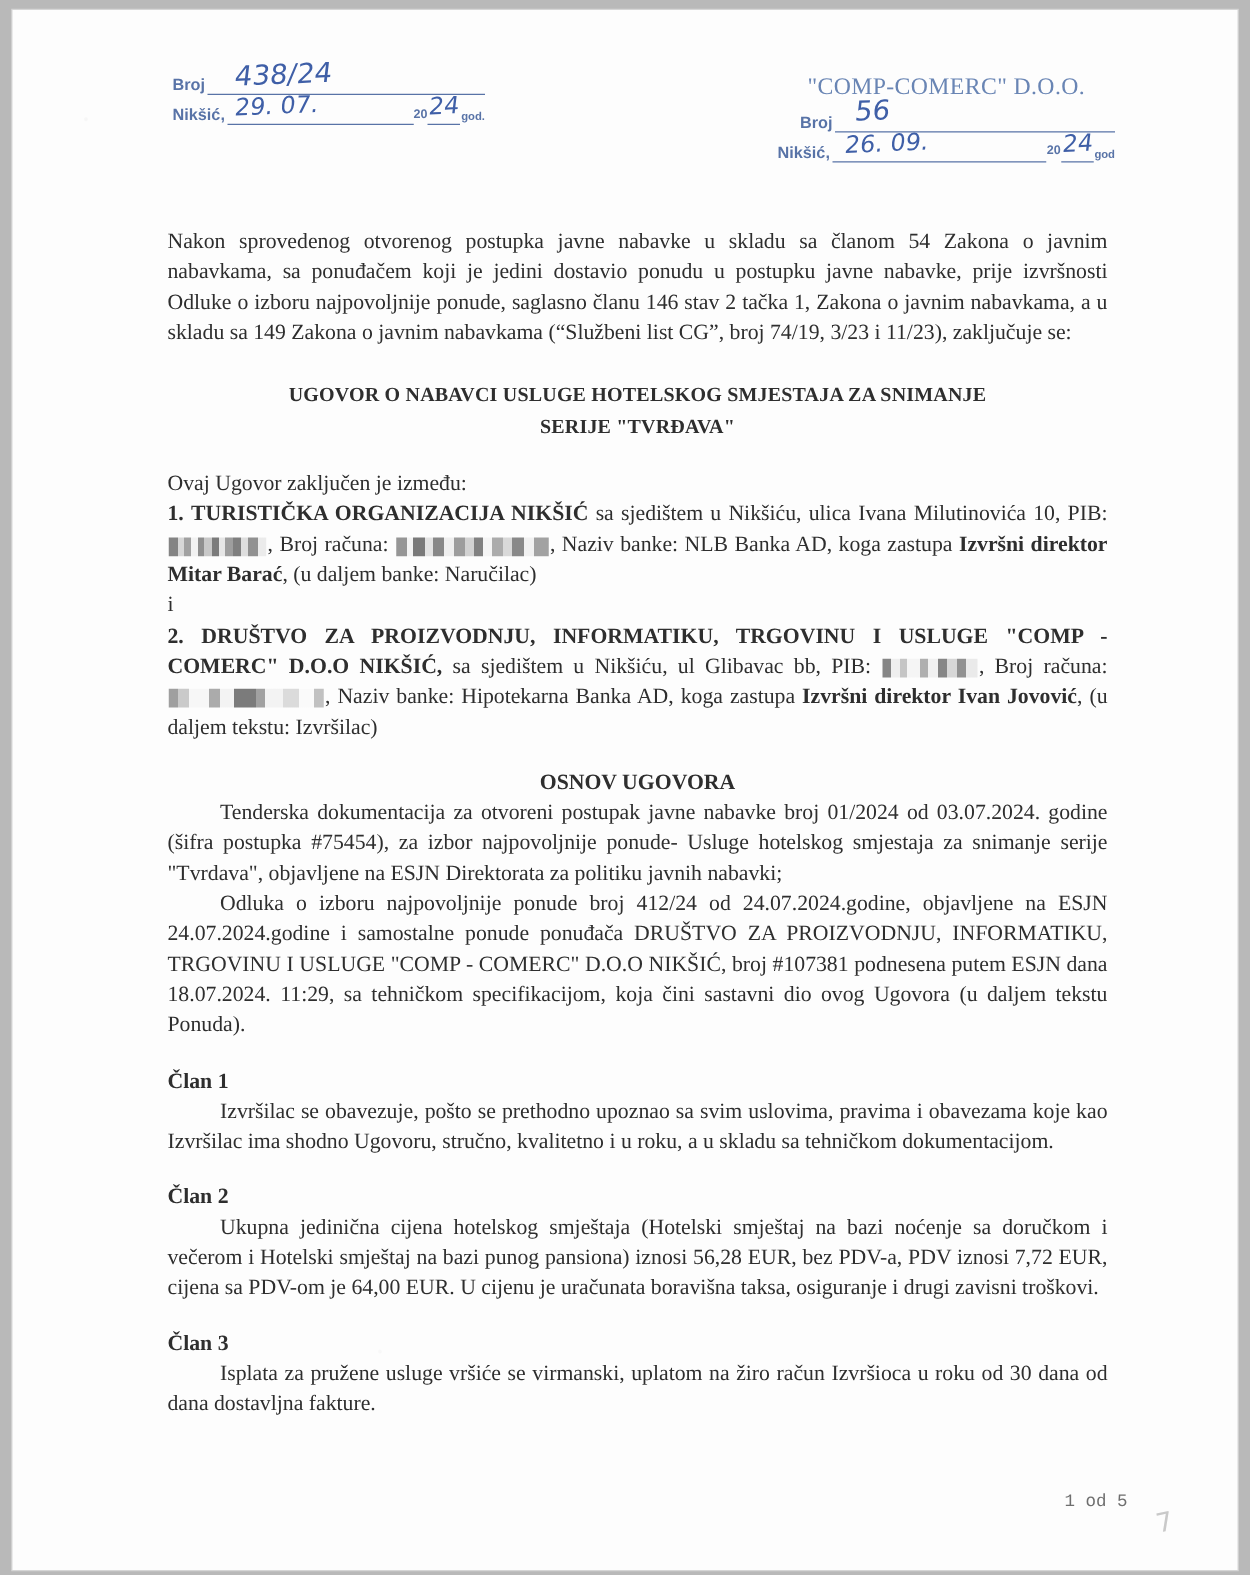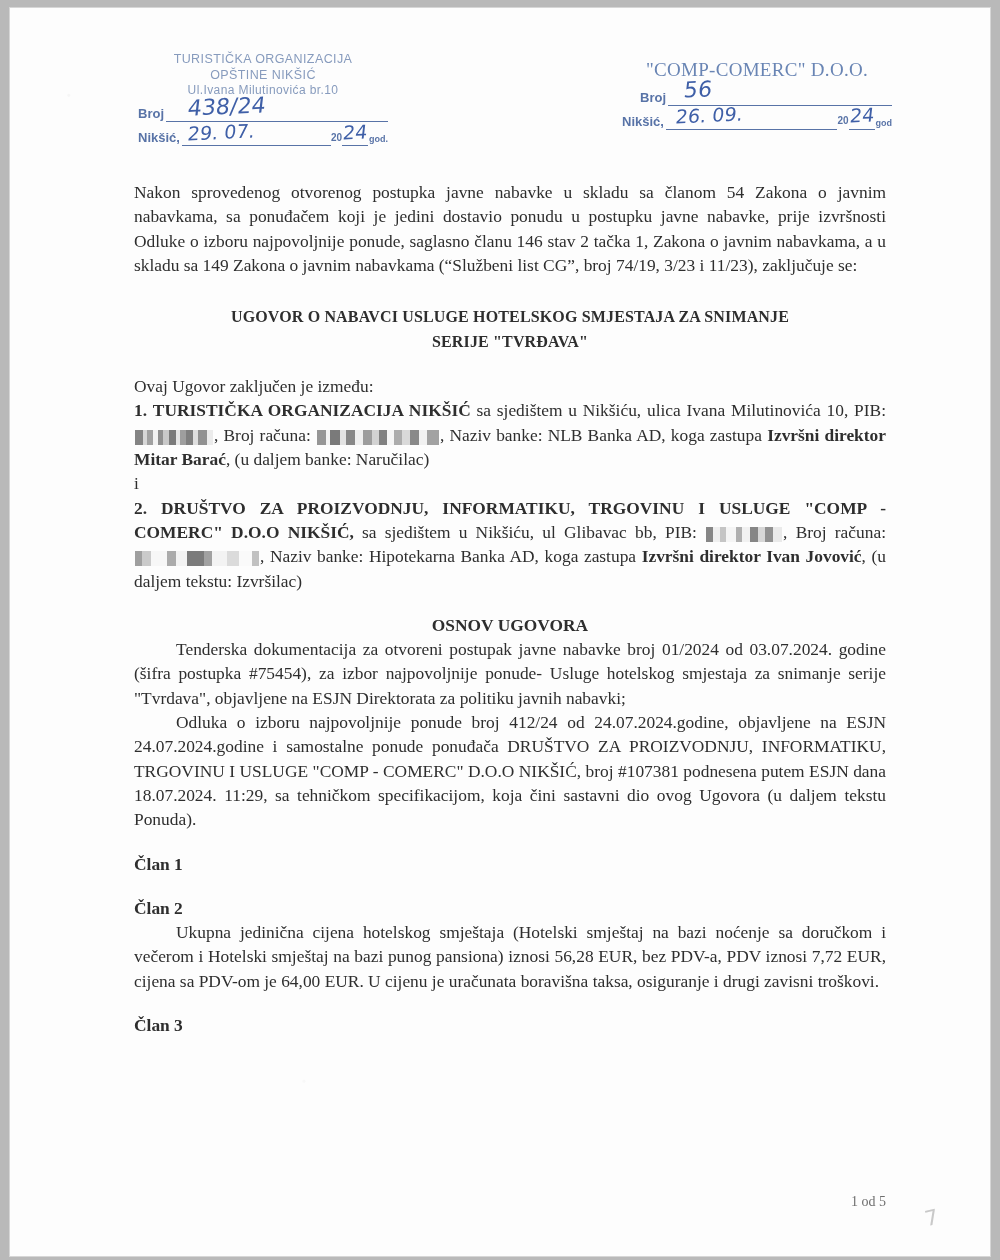--- a/index.html
+++ b/index.html
@@ -185,48 +185,43 @@
     width: 124px;
     background:
       linear-gradient(90deg,
         #8b8b8b 0 6%, #bfbfbf 6% 13%, #f6f6f6 13% 26%, #9a9a9a 26% 33%,
         #f2f2f2 33% 42%, #5f5f5f 42% 56%, #8d8d8d 56% 62%, #f1f1f1 62% 74%,
         #d4d4d4 74% 84%, #fafafa 84% 94%, #b4b4b4 94% 100%);
   }
 
   .page-num {
     position: absolute;
-    right: 104px;
+    right: 88px;
     top: 1186px;
-    font-family: Liberation Serif, serif;
+    font-family: Liberation Mono, monospace;
     font-size: 14px;
     color: #6e6e6e;
   }
   .initial-mark {
     position: absolute;
     right: 52px;
     top: 1198px;
     font-family: "DejaVu Sans", sans-serif;
     font-size: 21px;
     color: #c9c9c9;
     transform: rotate(-12deg);
   }
 </style>
 </head>
 <body>
 
 <div class="page">
   <div class="scan-noise"></div>
 
   <div class="stamp stamp-left">
-    <div class="stamp-org">
-      <span class="l1">TURISTIČKA ORGANIZACIJA</span>
-      <span class="l2">OPŠTINE NIKŠIĆ</span>
-      <span class="l3">Ul.Ivana Milutinovića br.10</span>
-    </div>
     <div class="stamp-row">
       <span class="lbl">Broj</span>
       <span class="rule">
         <span class="hw big" style="left:22px;">438/24</span>
       </span>
     </div>
     <div class="stamp-row">
       <span class="lbl">Nikšić,</span>
       <span class="rule">
         <span class="hw" style="left:6px;">29. 07.</span>
@@ -295,24 +290,26 @@
       <b>Izvršni direktor Ivan Jovović</b><span>, (u daljem tekstu: Izvršilac)</span>
     </p>
 
     <div class="gap-m"></div>
     <p class="section-head">OSNOV UGOVORA</p>
     <p class="indent">Tenderska dokumentacija za otvoreni postupak javne nabavke broj 01/2024 od 03.07.2024. godine (šifra postupka  #75454),  za izbor najpovoljnije ponude- Usluge hotelskog smjestaja za snimanje serije "Tvrdava", objavljene na ESJN Direktorata za politiku javnih nabavki;</p>
     <p class="indent">Odluka o izboru najpovoljnije ponude broj 412/24 od 24.07.2024.godine, objavljene na ESJN 24.07.2024.godine i samostalne ponude ponuđača DRUŠTVO ZA PROIZVODNJU, INFORMATIKU, TRGOVINU I USLUGE "COMP - COMERC" D.O.O NIKŠIĆ, broj #107381 podnesena putem ESJN dana 18.07.2024. 11:29, sa tehničkom specifikacijom, koja čini sastavni dio ovog Ugovora (u daljem tekstu Ponuda).</p>
 
     <div class="gap-m"></div>
     <p class="art-head">Član 1</p>
+    <p class="indent">Izvršilac se obavezuje, pošto se prethodno upoznao sa svim uslovima, pravima i obavezama  koje kao Izvršilac ima shodno Ugovoru, stručno, kvalitetno i u roku, a u skladu sa tehničkom dokumentacijom.</p>
 
     <div class="gap-m"></div>
     <p class="art-head">Član 2</p>
     <p class="indent">Ukupna jedinična cijena hotelskog  smještaja (Hotelski smještaj na bazi noćenje sa doručkom i večerom i  Hotelski smještaj na bazi punog pansiona) iznosi 56,28 EUR, bez PDV-a, PDV iznosi 7,72 EUR, cijena sa PDV-om je 64,00 EUR. U cijenu je uračunata boravišna taksa, osiguranje i drugi zavisni troškovi.</p>
 
     <div class="gap-m"></div>
     <p class="art-head">Član 3</p>
+    <p class="indent">Isplata za pružene usluge vršiće se virmanski, uplatom na žiro račun Izvršioca u  roku od 30 dana od dana dostavljna fakture.</p>
   </div>
 
   <div class="page-num">1 od 5</div>
   <div class="initial-mark">7</div>
 </div>
 
 </body></html>

